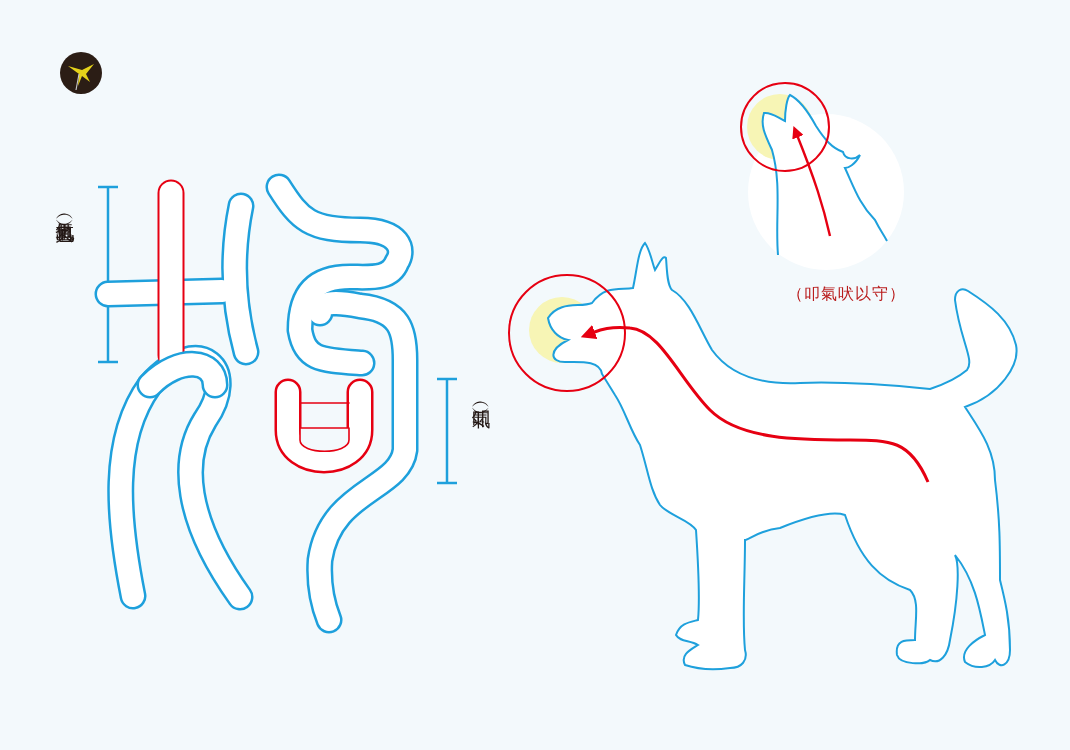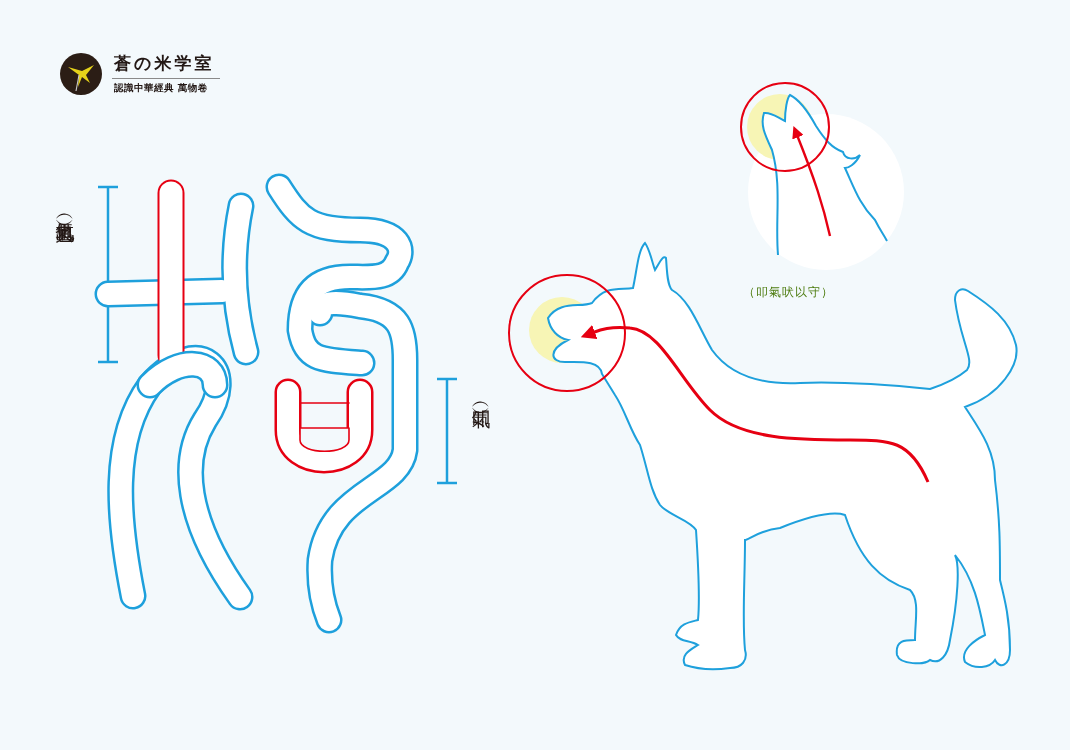--- a/index.html
+++ b/index.html
@@ -26,37 +26,33 @@
   .logo-sub {
     font-size: 9.5px; color: #231815; margin-top: 3px; padding-left: 2px;
     letter-spacing: 0.5px; font-weight: bold;
   }
   .vlabel {
     position: absolute; color: #231815; font-size: 19px;
     writing-mode: vertical-rl; text-orientation: upright; line-height: 1;
     letter-spacing: 0px;
   }
   .hlabel {
-    position: absolute; color: #4d7c0f; font-size: 12px; letter-spacing: 1px;
+    position: absolute; color: #b91c1c; font-size: 16px; letter-spacing: 1px; margin-left: 44px;
   }
   svg.art { position: absolute; left: 0; top: 0; }
 </style>
 </head>
 <body>
 
 <div class="logo">
   <div class="logo-badge">
     <svg width="42" height="42" viewBox="0 0 42 42">
       <path d="M8 14 L22 18 L34 12 L26 22 L30 30 L22 24 L18 34 L19 22 Z" fill="#e5d21a"></path>
       <path d="M19 22 L16 38" stroke="#c9c9c9" stroke-width="1.2"></path>
     </svg>
-  </div>
-  <div class="logo-text">
-    <div class="logo-title">蒼の米学室</div>
-    <div class="logo-sub">認識中華經典 萬物卷</div>
   </div>
 </div>
 
 <svg class="art" width="1070" height="750" viewBox="0 0 1070 750">
   <defs>
     <marker id="arrowhead" viewBox="0 0 10 10" refX="2" refY="5" markerWidth="5" markerHeight="5" orient="auto-start-reverse">
       <path d="M0 0 L10 5 L0 10 Z" fill="#e60012"></path>
     </marker>
   </defs>
 

